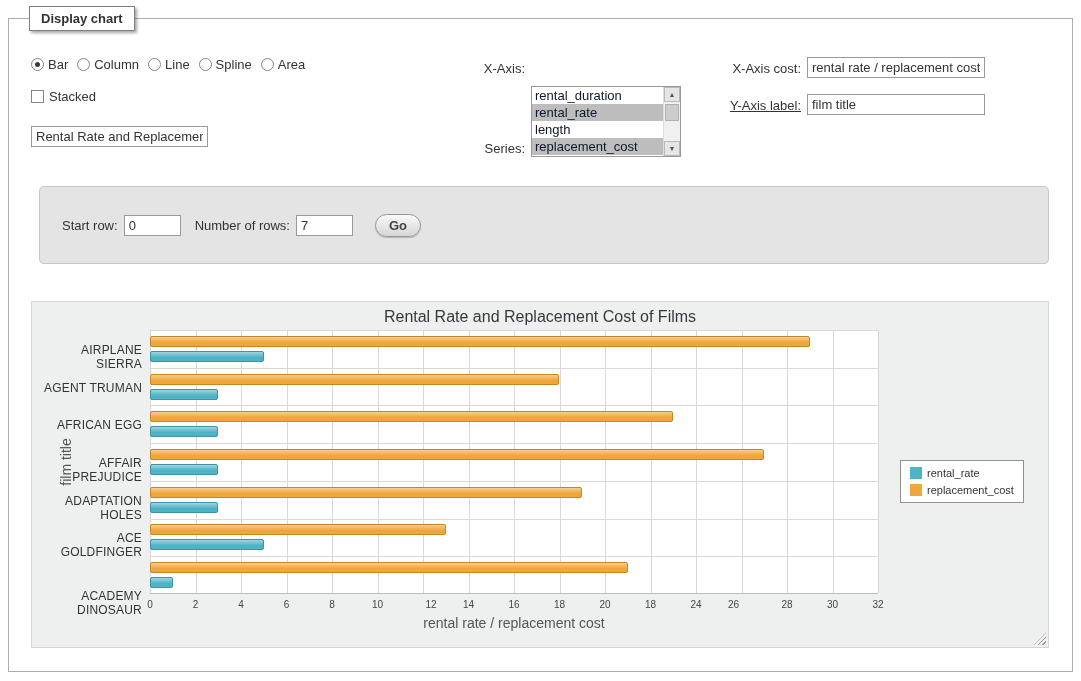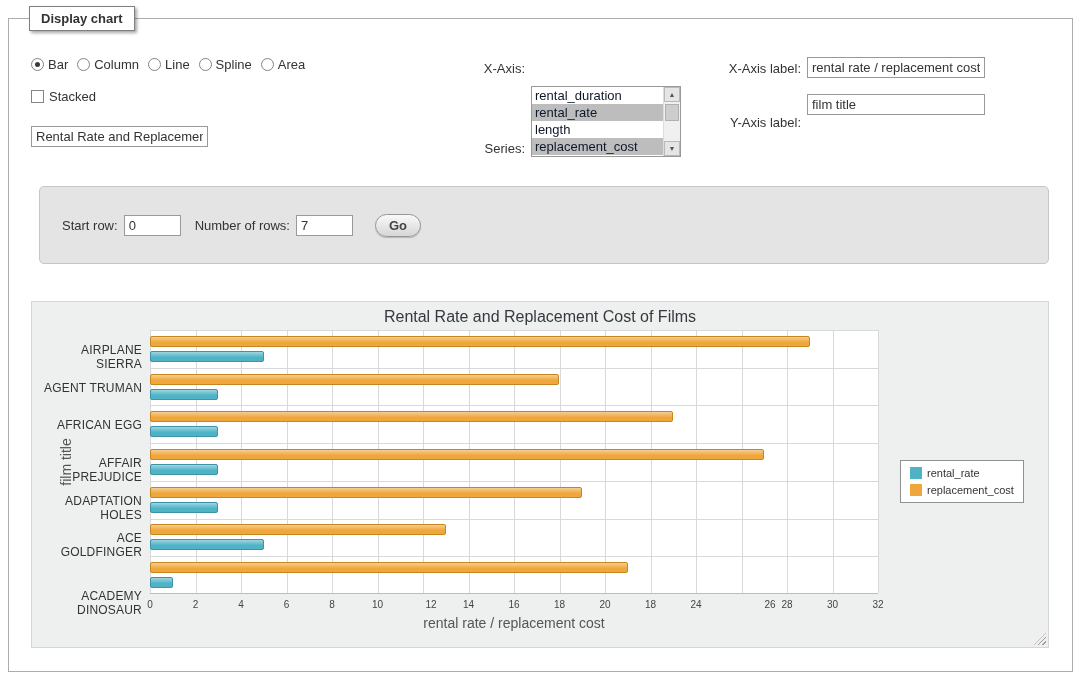--- a/index.html
+++ b/index.html
@@ -36,21 +36,21 @@
   .options { flex: 1; overflow: hidden; }
   .opt { height: 17px; line-height: 17px; padding-left: 3px; font-size: 13px; color: #0f172a; white-space: nowrap; }
   .opt.sel { background: #bdbdbd; }
   .vscroll { width: 17px; background: #f0f0f0; border-left: 1px solid #ddd; position: relative; flex: none; }
   .sbtn { position: absolute; left: 0; width: 16px; height: 15px; background: #e5e5e5; border: 1px solid #b9b9b9; font-size: 7px; color: #555; text-align: center; line-height: 13px; }
   .sbtn.up { top: 0; }
   .sbtn.down { bottom: 0; }
   .sthumb { position: absolute; left: 1px; top: 17px; width: 14px; height: 17px; background: #cdcdcd; border: 1px solid #b0b0b0; }
   .xlabel-lbl { position: absolute; left: 690px; top: 42px; width: 102px; text-align: right; }
   .xlabel-input { position: absolute; left: 798px; top: 38px; width: 178px; }
-  .ylabel-lbl { position: absolute; left: 690px; top: 96px; width: 102px; text-align: right; }
+  .ylabel-lbl { position: absolute; left: 690px; top: 79px; width: 102px; text-align: right; text-decoration: underline; }
   .ylabel-input { position: absolute; left: 798px; top: 75px; width: 178px; }
   .rows-panel {
     position: absolute; left: 30px; top: 167px; width: 1010px; height: 78px;
     background: #e4e4e4; border: 1px solid #c6c6c6; border-radius: 5px;
     display: flex; align-items: center; padding-left: 22px;
   }
   .rows-panel .small { width: 57px; margin-left: 6px; }
   .rows-panel .second { margin-left: 14px; }
   .go-btn {
     margin-left: 22px; height: 23px; padding: 0 13px; border: 1px solid #979797; border-radius: 12px;
@@ -130,21 +130,21 @@
         <div class="opt">length</div>
         <div class="opt sel">replacement_cost</div>
       </div>
     <div class="vscroll">
       <div class="sbtn up">▲</div>
       <div class="sthumb"></div>
       <div class="sbtn down">▼</div>
     </div>
   </div>
 
-  <span class="flabel xlabel-lbl">X-Axis label:</span>
+  <span class="flabel xlabel-lbl">X-Axis cost:</span>
   <input class="txt xlabel-input" value="rental rate / replacement cost" style="">
 
   <span class="flabel ylabel-lbl">Y-Axis label:</span>
   <input class="txt ylabel-input" value="film title" style="">
 
   <div class="rows-panel">
     <span class="flabel">Start row:</span>
     <input class="txt small" value="0" style="">
     <span class="flabel second">Number of rows:</span>
     <input class="txt small" value="7" style="">
@@ -209,21 +209,21 @@
         <div class="xtick" style="left: 234.5px;">6</div>
         <div class="xtick" style="left: 280px;">8</div>
         <div class="xtick" style="left: 325.5px;">10</div>
         <div class="xtick" style="left: 379px;">12</div>
         <div class="xtick" style="left: 416.5px;">14</div>
         <div class="xtick" style="left: 462px;">16</div>
         <div class="xtick" style="left: 507.5px;">18</div>
         <div class="xtick" style="left: 553px;">20</div>
         <div class="xtick" style="left: 598.5px;">18</div>
         <div class="xtick" style="left: 644px;">24</div>
-        <div class="xtick" style="left: 718px;">26</div>
+        <div class="xtick" style="left: 667px; text-align: right;">26</div>
         <div class="xtick" style="left: 735px;">28</div>
         <div class="xtick" style="left: 780.5px;">30</div>
         <div class="xtick" style="left: 826px;">32</div>
       </div>
     <div class="xaxis-title">rental rate / replacement cost</div>
     <div class="yaxis-title">film title</div>
     <div class="legendbox" id="legend">
         <div class="legend-item">
           <span class="swatch" style="background: rgb(79, 179, 198);"></span>
           <span class="legend-label">rental_rate</span>

